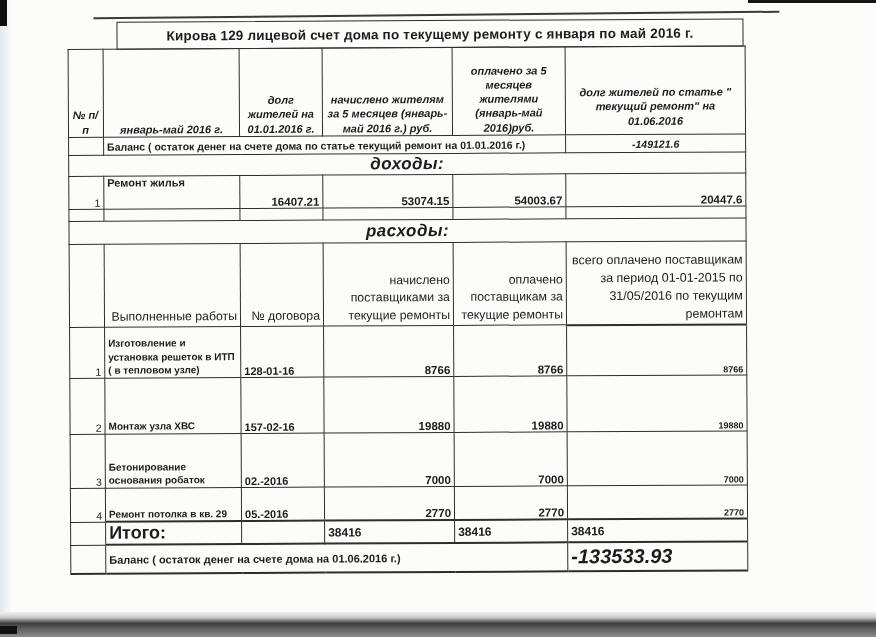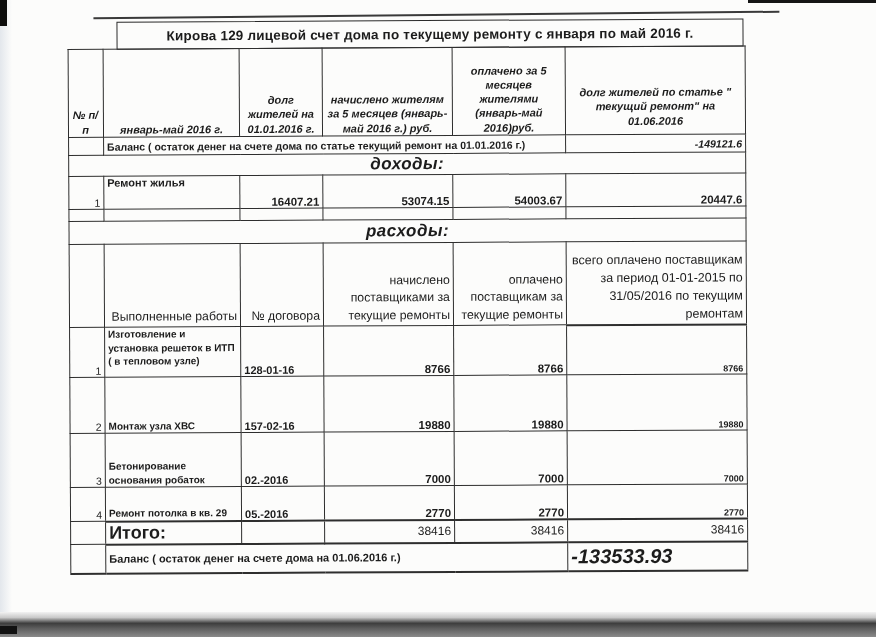--- a/index.html
+++ b/index.html
@@ -19,36 +19,36 @@
         border:1.4px solid #2a2a2a;display:flex;align-items:center;justify-content:center;
         font-weight:bold;font-size:13.5px;letter-spacing:.2px;}
   table.main{position:absolute;left:69px;top:47px;width:677px;border-collapse:collapse;
         table-layout:fixed;}
   table.main td{border:1px solid #2e2e2e;padding:0 3px;overflow:hidden;}
   .b{font-weight:bold;}
   .i{font-style:italic;}
   .vb{vertical-align:bottom;}
   .vt{vertical-align:top;}
   .vm{vertical-align:middle;}
-  .tr{text-align:right;}
+  .tr{text-align:center;}
   .tl{text-align:left;}
   .h1cell{font-style:italic;font-weight:bold;font-size:11px;line-height:1.3;
         vertical-align:bottom;text-align:center;padding-bottom:3px;}
   .balrow{font-weight:bold;font-size:10.5px;}
   .section-band{font-weight:bold;font-style:italic;font-size:17px;text-align:center;
         letter-spacing:.5px;}
   .h2cell{font-size:12.3px;line-height:1.45;vertical-align:bottom;text-align:right;
         padding-bottom:3px;}
   .name-sm{font-size:10px;font-weight:bold;line-height:1.35;}
   .num{font-weight:bold;font-size:11.5px;text-align:right;vertical-align:bottom;padding-bottom:2px;}
   .num-sm{font-weight:bold;font-size:9px;text-align:right;vertical-align:bottom;padding-bottom:3px;}
   .rownum{font-size:10.5px;text-align:right;vertical-align:bottom;padding-bottom:1px;}
   .contract{font-weight:bold;font-size:11px;text-align:left;vertical-align:bottom;padding-bottom:2px;}
   .itogo-label{font-weight:bold;font-size:18px;}
-  .itogo-num{font-weight:normal;font-size:12px;text-align:right;}
+  .itogo-num{font-weight:bold;font-size:12px;}
   .final-balance{font-weight:bold;font-style:italic;font-size:20px;text-align:left;
         vertical-align:middle;padding-right:4px;}
   .thick-bottom{border-bottom-width:2px !important;}
   .thick-top{border-top-width:2px !important;}
 </style>
 </head>
 <body>
 
 <div class="scan">
   <div class="left-edge-tint"></div>
@@ -114,21 +114,21 @@
         <td></td>
         <td class="h2cell">Выполненные работы</td>
         <td class="h2cell">№ договора</td>
         <td class="h2cell">начислено поставщиками за текущие ремонты</td>
         <td class="h2cell">оплачено поставщикам за текущие ремонты</td>
         <td class="h2cell thick-bottom" style="font-size:12.5px">всего оплачено поставщикам за период 01-01-2015 по 31/05/2016 по текущим ремонтам</td>
       </tr>
 
       <tr style="height:50px">
         <td class="rownum">1</td>
-        <td class="name-sm vt tl" style="padding-top:0">Изготовление и установка решеток в ИТП ( в тепловом узле)</td>
+        <td class="name-sm vt tl" style="padding-top:9px">Изготовление и установка решеток в ИТП ( в тепловом узле)</td>
         <td class="contract">128-01-16</td>
         <td class="num">8766</td>
         <td class="num">8766</td>
         <td class="num-sm">8766</td>
       </tr>
 
       <tr style="height:56px">
         <td class="rownum">2</td>
         <td class="name-sm vb tl">Монтаж узла ХВС</td>
         <td class="contract">157-02-16</td>

